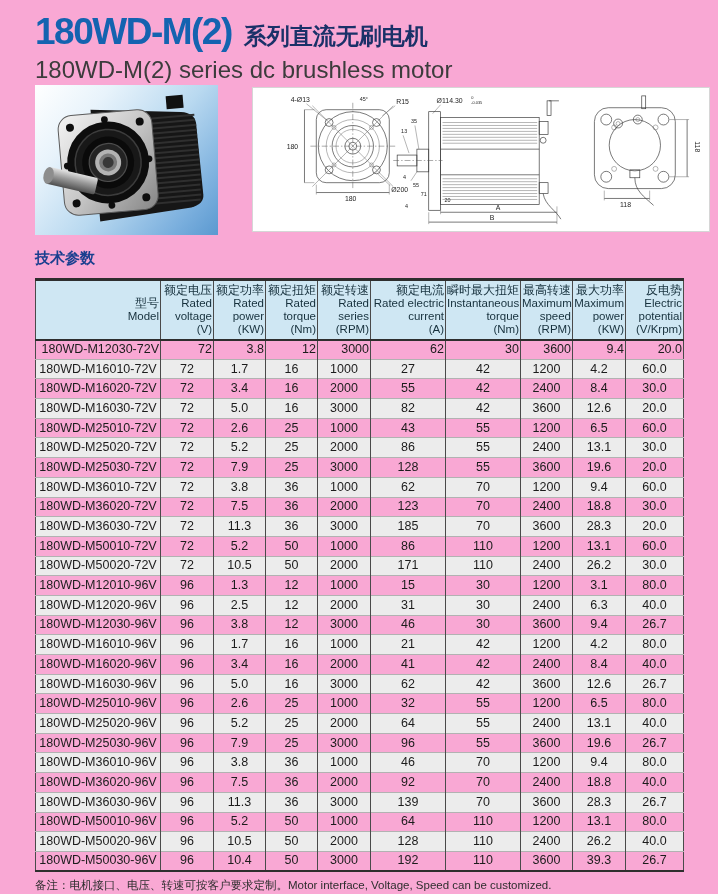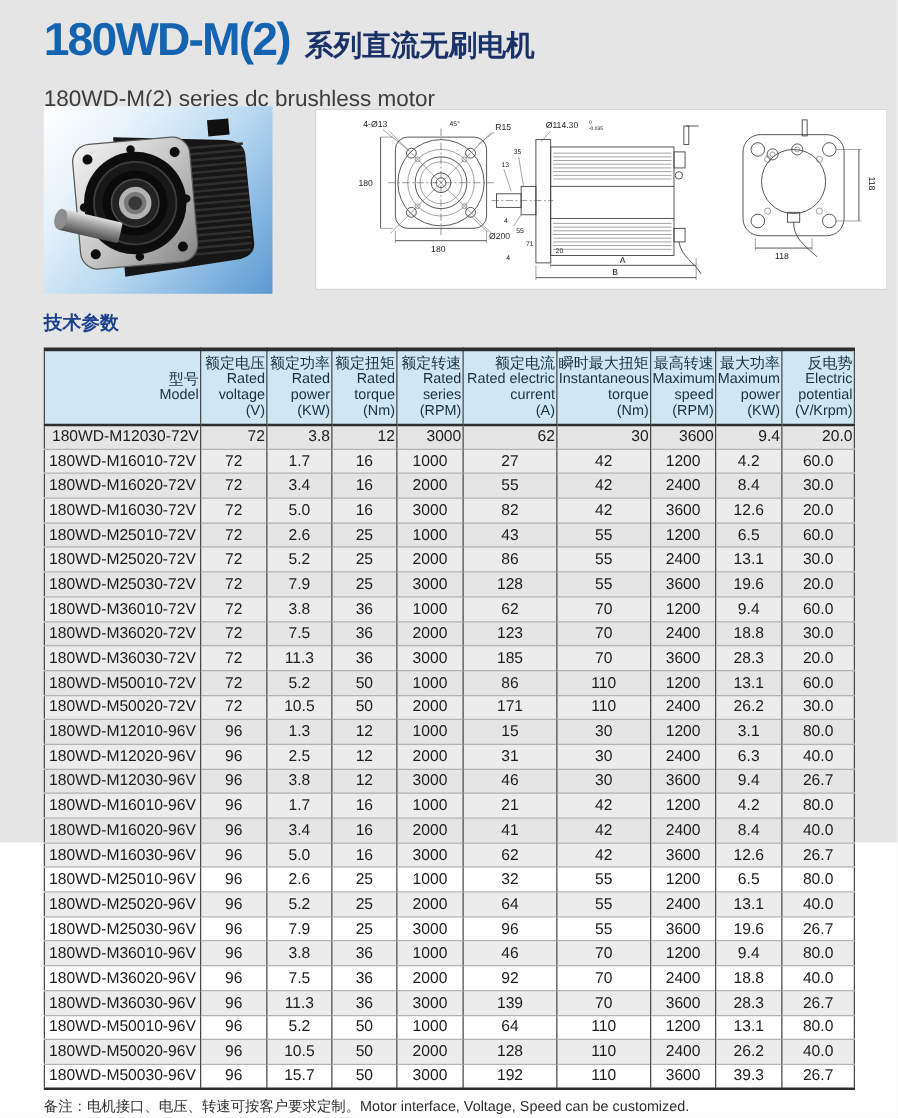--- a/index.html
+++ b/index.html
@@ -1,25 +1,25 @@
 <!DOCTYPE html>
 <html><head>
 <meta charset="utf-8">
 <style>
   * { margin:0; padding:0; box-sizing:border-box; }
   html,body { width:718px; height:894px; background:#fff; overflow:hidden;
               font-family:"Liberation Sans", sans-serif; }
-  .page { position:relative; width:718px; height:674px; background:#e5e5e5; }
+  .page { position:relative; width:718px; height:894px; background:#f9a8d4; }
 
   
   .titleblock { position:absolute; left:35px; top:11px; }
   .titleline { display:flex; align-items:baseline; gap:12px; }
   .title-model { font-size:37px; font-weight:700; letter-spacing:-1.5px; color:#1463b0; }
   .title-cn { font-size:23px; font-weight:700; color:#1a3168;text-align:center; }
-  .subtitle { font-size:18px; color:#3c3c3c; margin-top:16px; }
+  .subtitle { font-size:24px; color:#3c3c3c; margin-top:3px; }
 
   
   .photo { position:absolute; left:35px; top:85px; width:183px; height:150px;
            background:linear-gradient(130deg,#ffffff 0%,#e8f3fb 25%,#b9d9f0 55%,#79aedd 85%,#5b99d0 100%); }
   .drawbox { position:absolute; left:252px; top:87px; width:458px; height:145px;
              background:#fff; border:1px solid #d6d6d6; }
   .drawbox svg, .photo svg { display:block; width:100%; height:100%; }
   .dim { font-size:7px; fill:#1d1d1d; }
   .dim-s { font-size:5.5px; fill:#1d1d1d; }
   .dim-t { font-size:4px; fill:#1d1d1d; }
@@ -630,21 +630,21 @@
           <td>2000</td>
           <td>128</td>
           <td>110</td>
           <td>2400</td>
           <td>26.2</td>
           <td>40.0</td>
         </tr>
         <tr>
           <td>180WD-M50030-96V</td>
           <td>96</td>
-          <td>15.7</td>
+          <td>10.4</td>
           <td>50</td>
           <td>3000</td>
           <td>192</td>
           <td>110</td>
           <td>3600</td>
           <td>39.3</td>
           <td>26.7</td>
         </tr>
       </tbody>
   </table>

